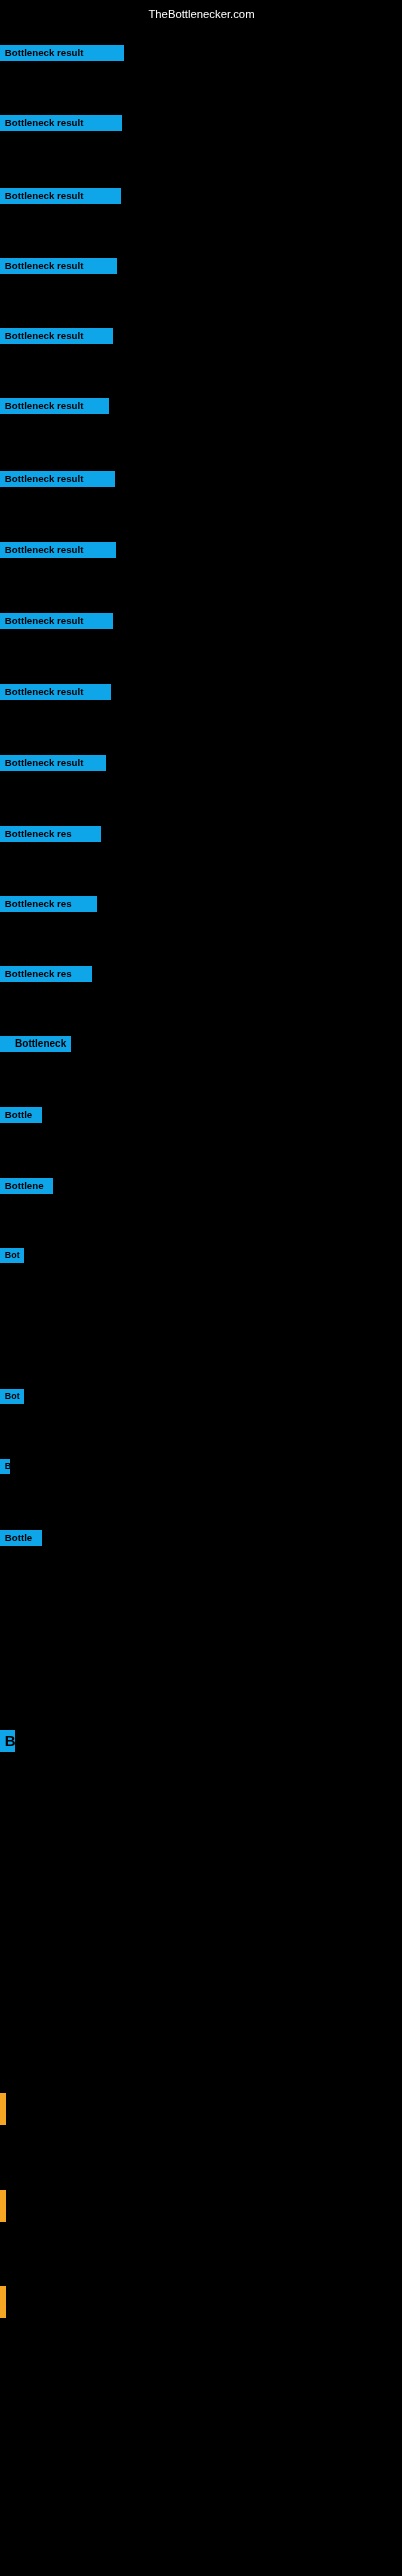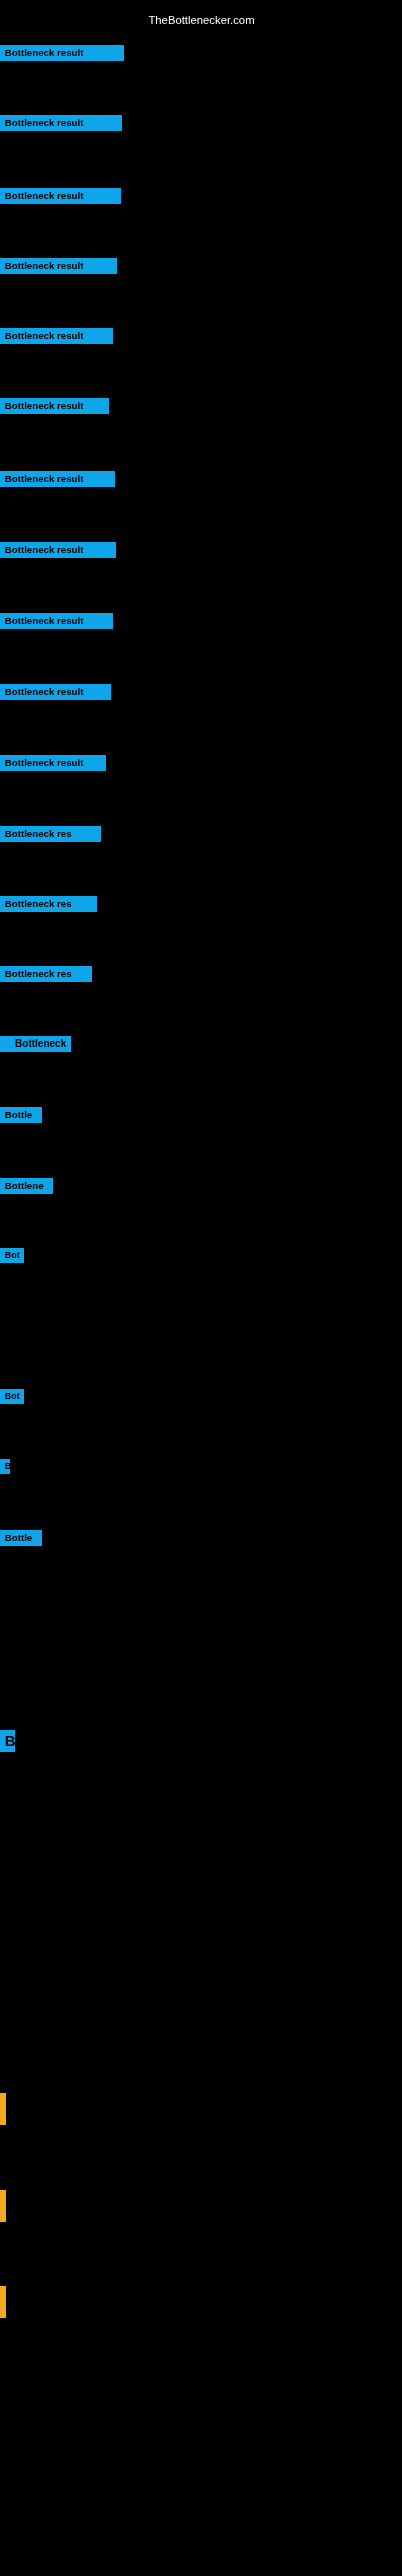--- a/index.html
+++ b/index.html
@@ -13,21 +13,21 @@
       width: 403px;
       min-height: 2576px;
       font-family: Arial, sans-serif;
       position: relative;
     }
 
     .site-title {
       color: #ffffff;
       font-size: 11.3px;
       text-align: center;
-      padding: 14px 0;
+      padding: 8px 0;
       background: #000;
     }
 
     .bottleneck-label {
       background-color: #0ea5e9;
       color: #000000;
       font-size: 9.7px;
       font-weight: bold;
       padding: 2.4px 4.8px;
       display: inline-block;

